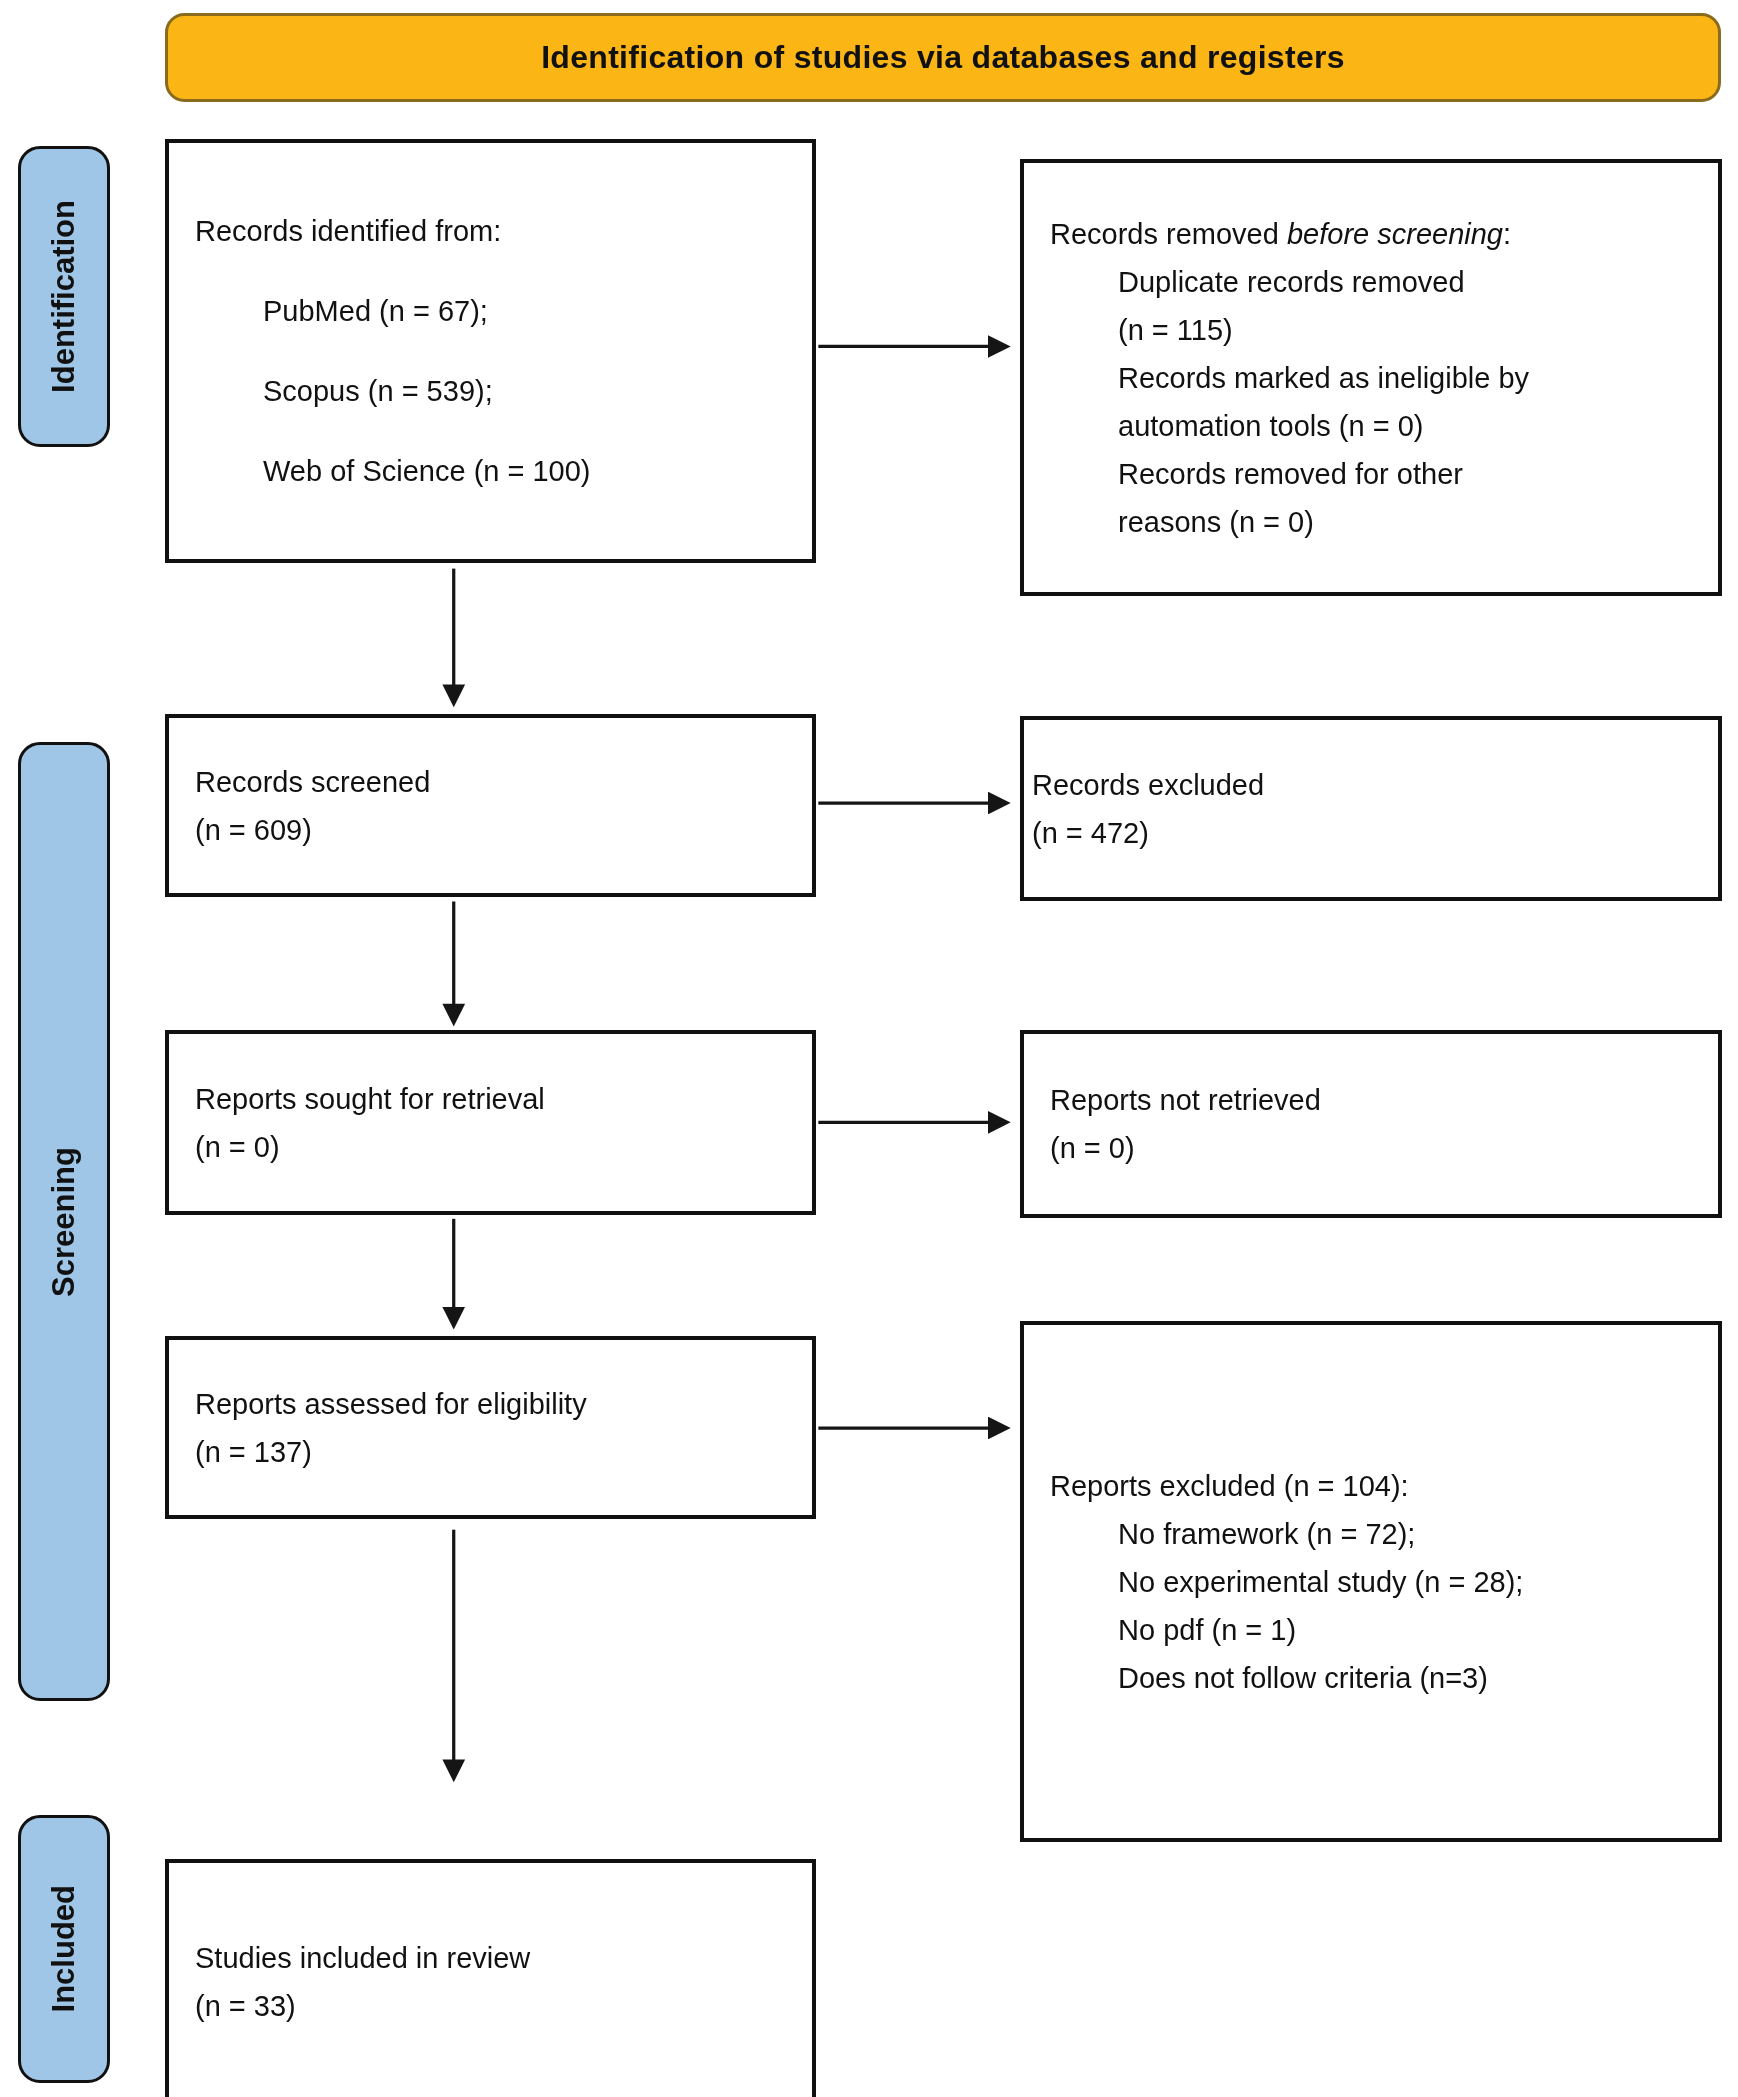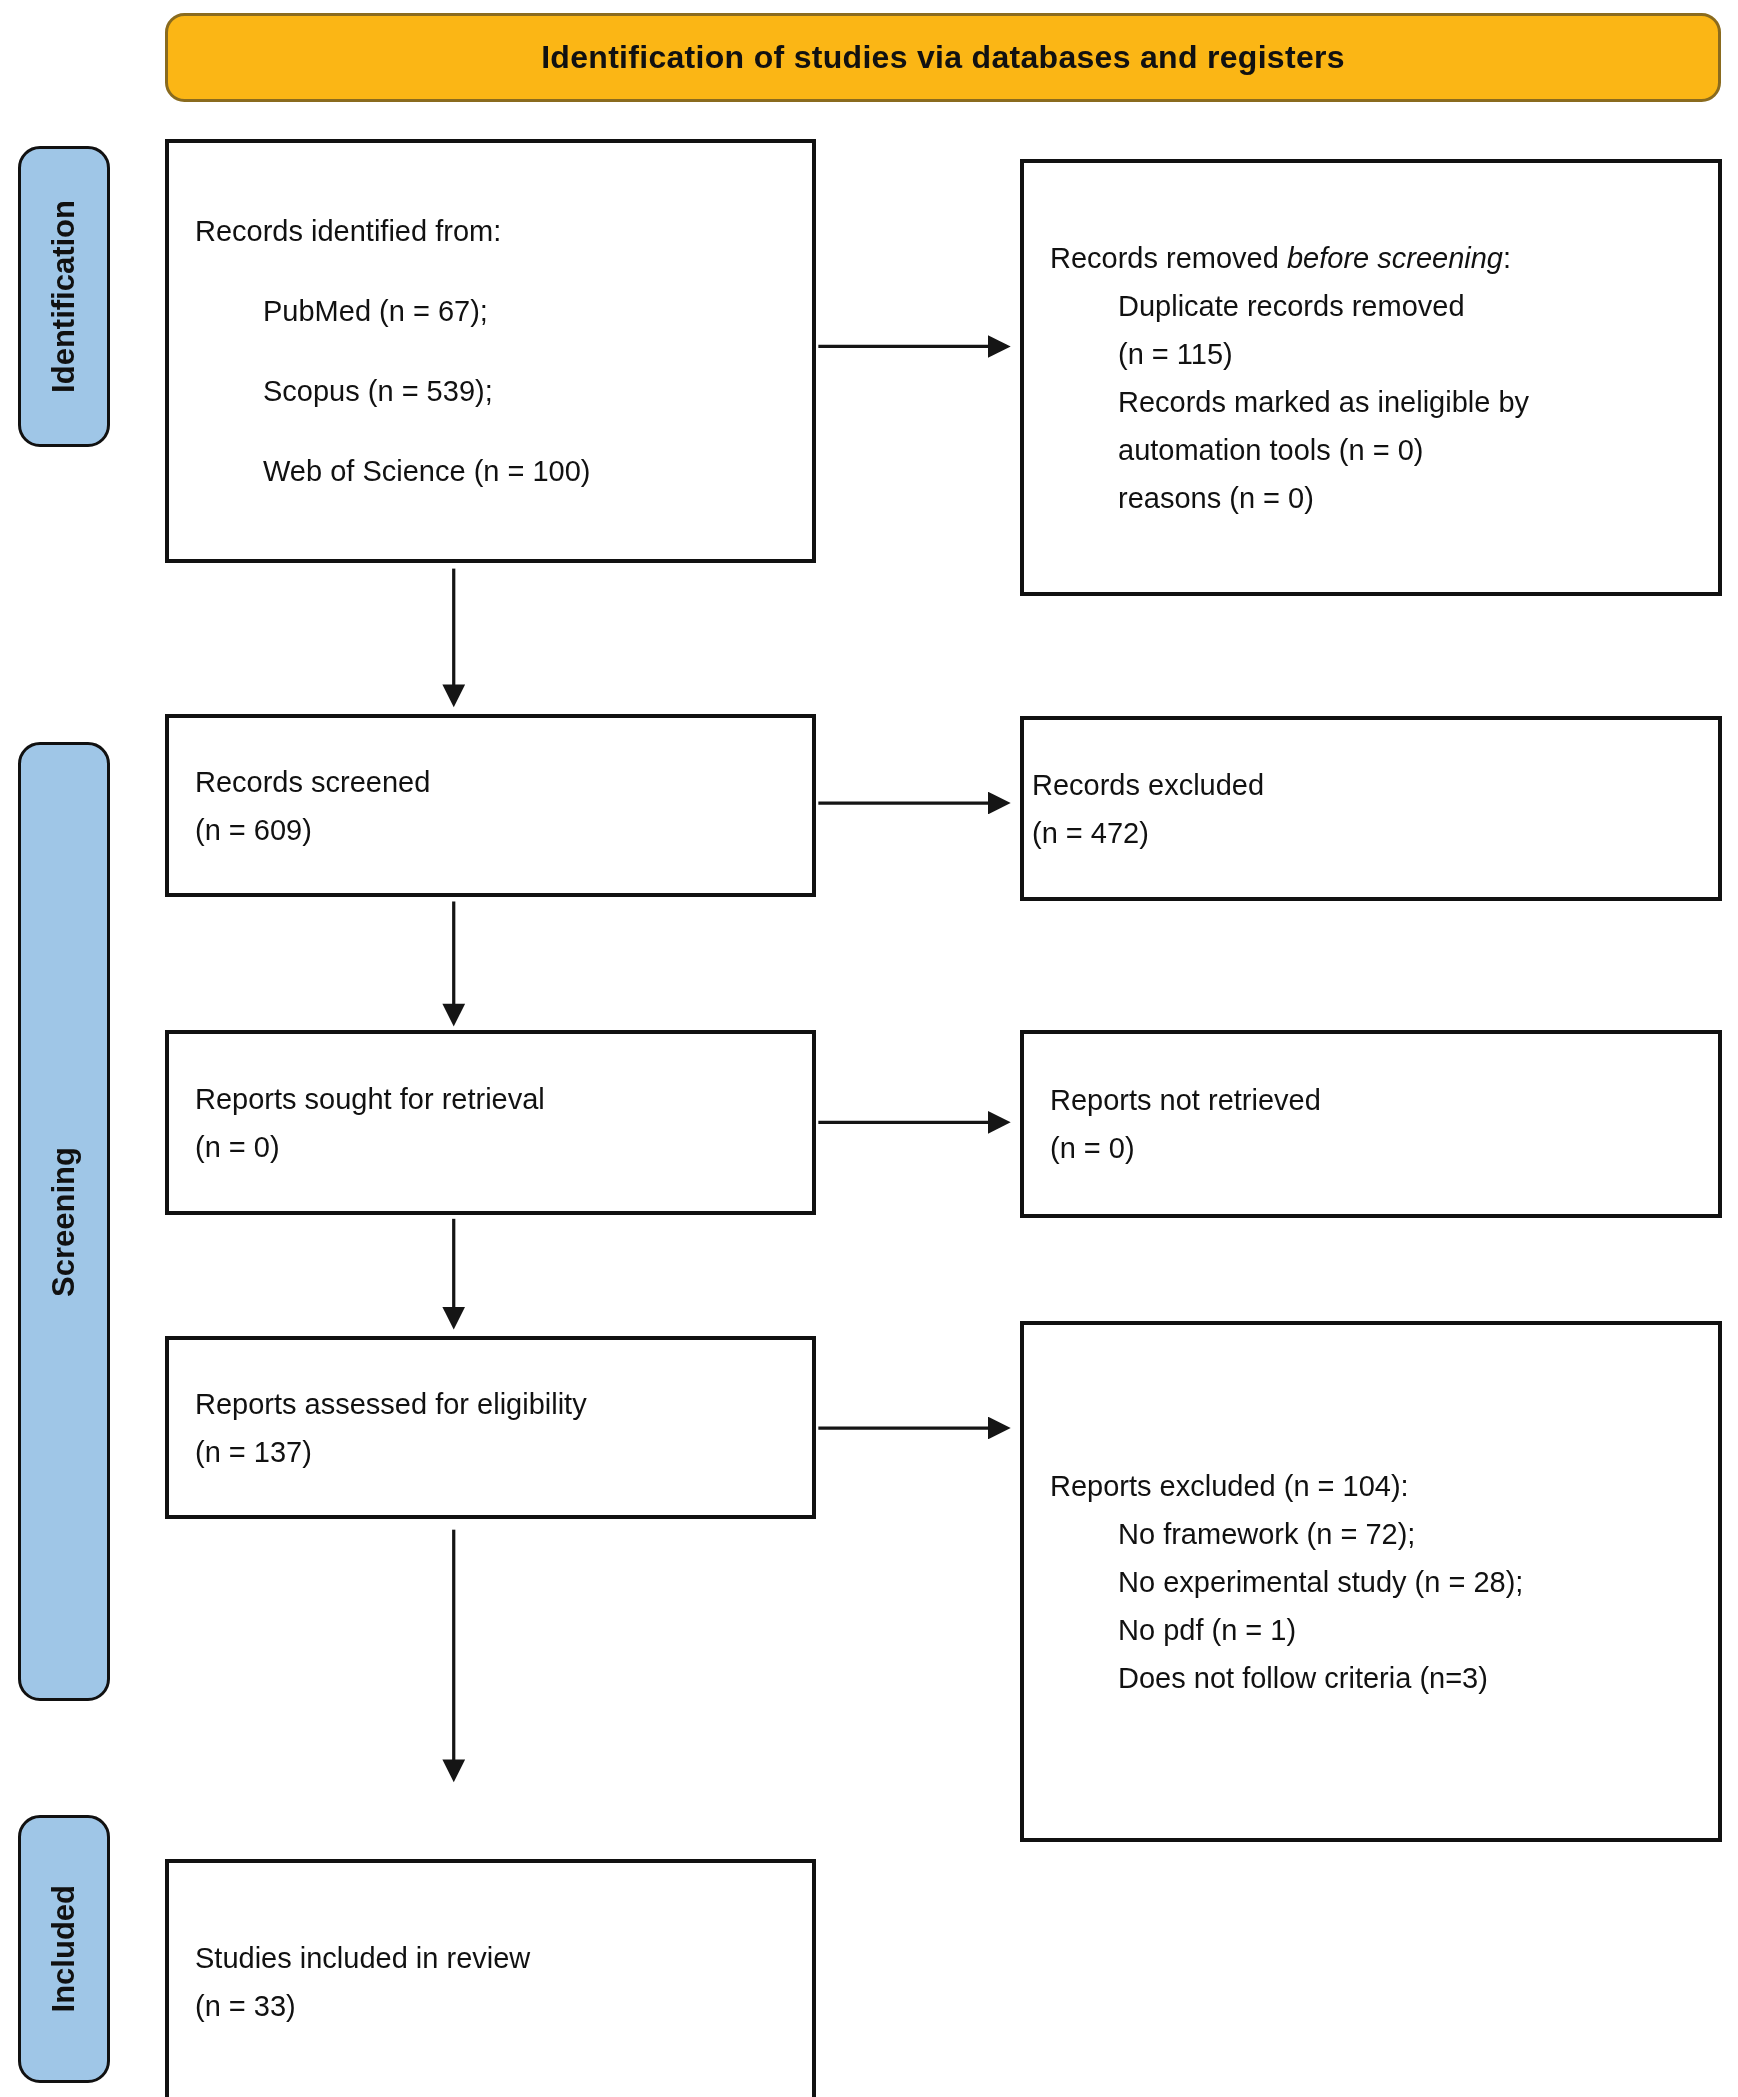--- a/index.html
+++ b/index.html
@@ -90,20 +90,21 @@
     <div class="ind">Scopus (n = 539);</div>
     <div class="ind">Web of Science (n = 100)</div>
   </div>
 
   <div class="box" id="box-removed">
     <div><span>Records removed </span><em>before screening</em><span>:</span></div>
     <div class="ind">Duplicate records removed</div>
     <div class="ind">(n = 115)</div>
     <div class="ind">Records marked as ineligible by</div>
     <div class="ind">automation tools (n = 0)</div>
+    <div class="ind">Records removed for other</div>
     <div class="ind">reasons (n = 0)</div>
   </div>
 
   <div class="box" id="box-screened">
     <div>Records screened</div>
     <div>(n = 609)</div>
   </div>
 
   <div class="box" id="box-excluded">
     <div>Records excluded</div>

